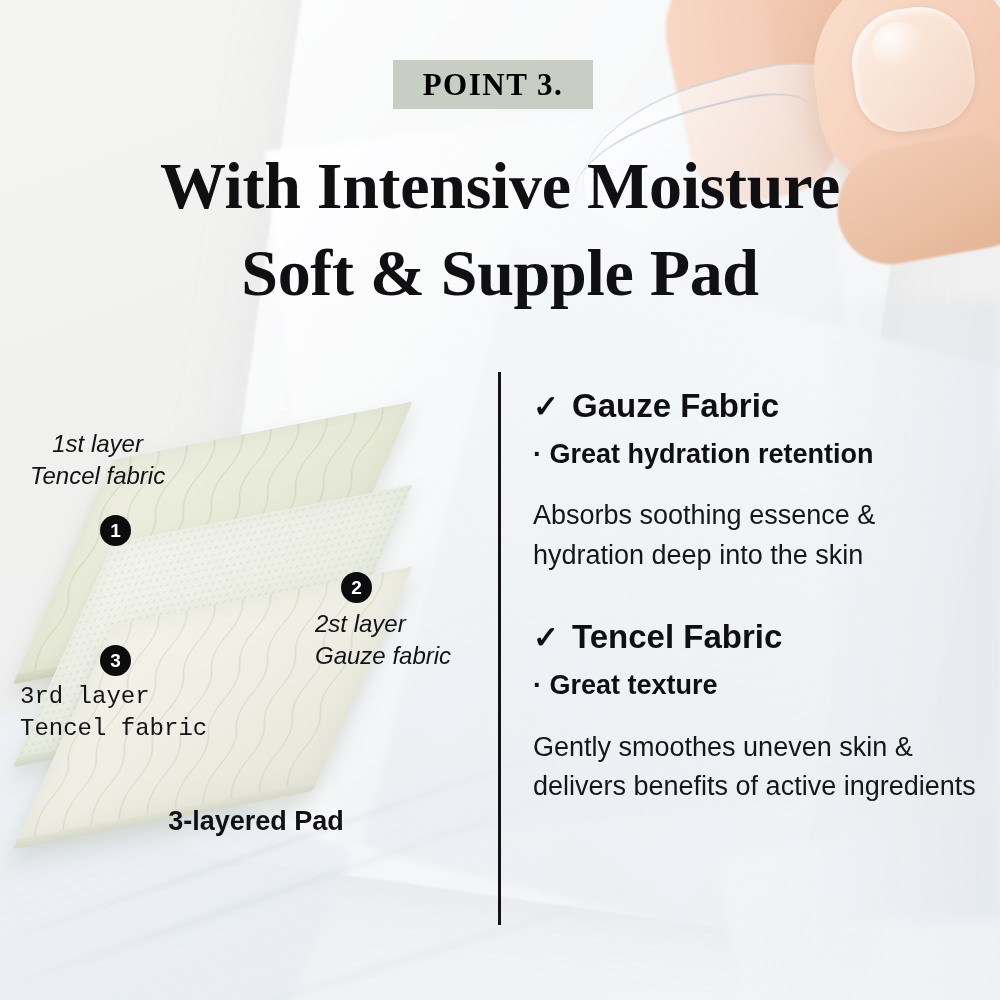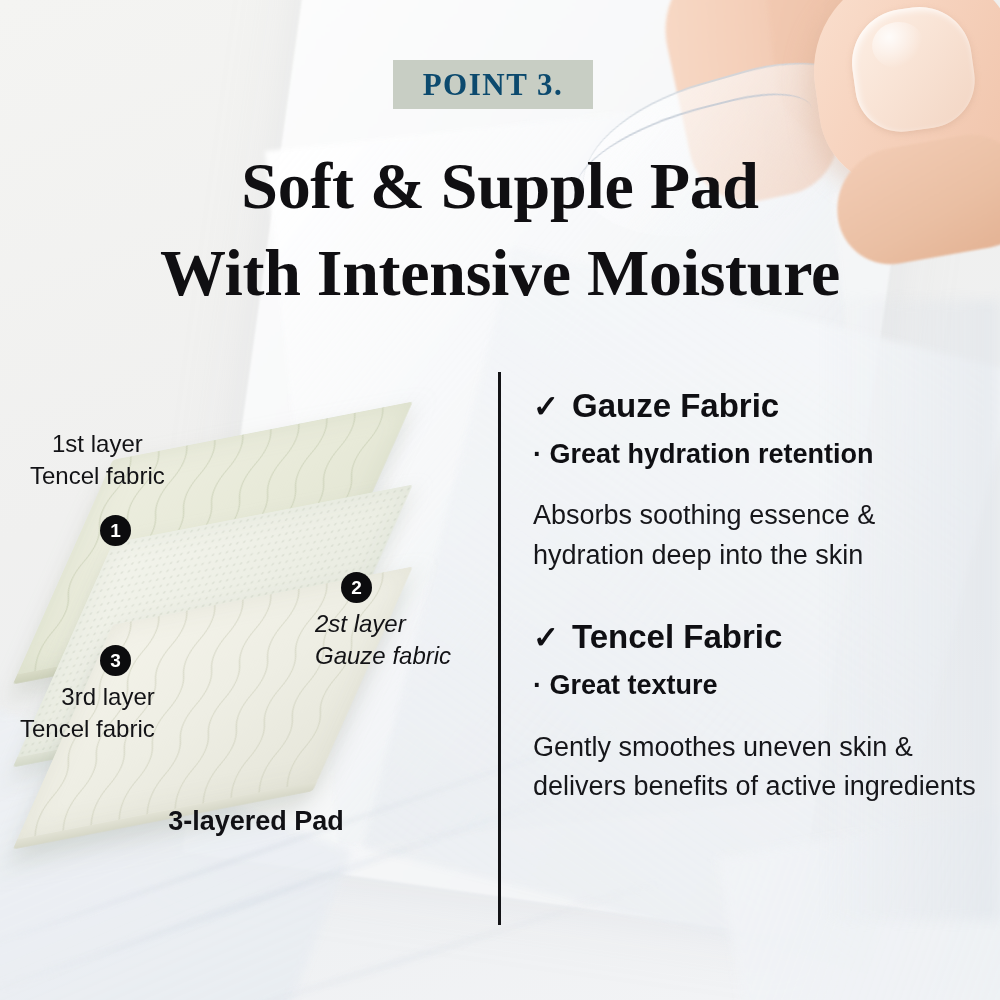--- a/index.html
+++ b/index.html
@@ -229,21 +229,21 @@
     background: #c8cec4;
     display: flex;
     align-items: center;
     justify-content: center;
   }
   .point-badge span {
     font-family: "Liberation Serif", serif;
     font-weight: bold;
     font-size: 31px;
     letter-spacing: 1.5px;
-    color: #0c4a6e;
+    color: #000000;
   }
 
   
   .headline {
     position: absolute;
     left: 0;
     top: 142px;
     width: 1000px;
     text-align: center;
     font-family: "Liberation Serif", serif;
@@ -366,23 +366,23 @@
 
   
   .diag-label {
     position: absolute;
     font-family: "Liberation Sans", sans-serif;
     font-size: 24px;
     line-height: 1.32;
     color: #131316;
     white-space: nowrap;
   }
-  #label1 { left: 30px; top: 13px; text-align: center; }
+  #label1 { left: 30px; top: 13px; text-align: center; font-style: italic; }
   #label2 { left: 315px; top: 193px; text-align: left; font-style: italic; }
-  #label3 { left: 20px; top: 266px; text-align: right; }
+  #label3 { left: 20px; top: 266px; text-align: left; font-family: Liberation Mono, monospace; }
 
   
   .caption {
     position: absolute;
     left: 0;
     top: 802px;
     width: 492px;
     text-align: center;
     font-family: "Liberation Sans", sans-serif;
     font-weight: bold;
@@ -460,22 +460,22 @@
     <div class="finger-lower"></div>
     <div class="nail"></div>
     <div class="nail-shine"></div>
   </div>
 
   <div class="point-badge">
     <span>POINT 3.</span>
   </div>
 
   <div class="headline">
+    <span class="hl-line">With Intensive Moisture</span>
     <span class="hl-line">Soft &amp; Supple Pad</span>
-    <span class="hl-line">With Intensive Moisture</span>
   </div>
 
   <div class="divider"></div>
 
   <div class="diagram">
 
     <div class="pad-layer" id="layer1">
       <div class="pad-face">
         <div class="pad-side"></div>
         <div class="pad-top">

